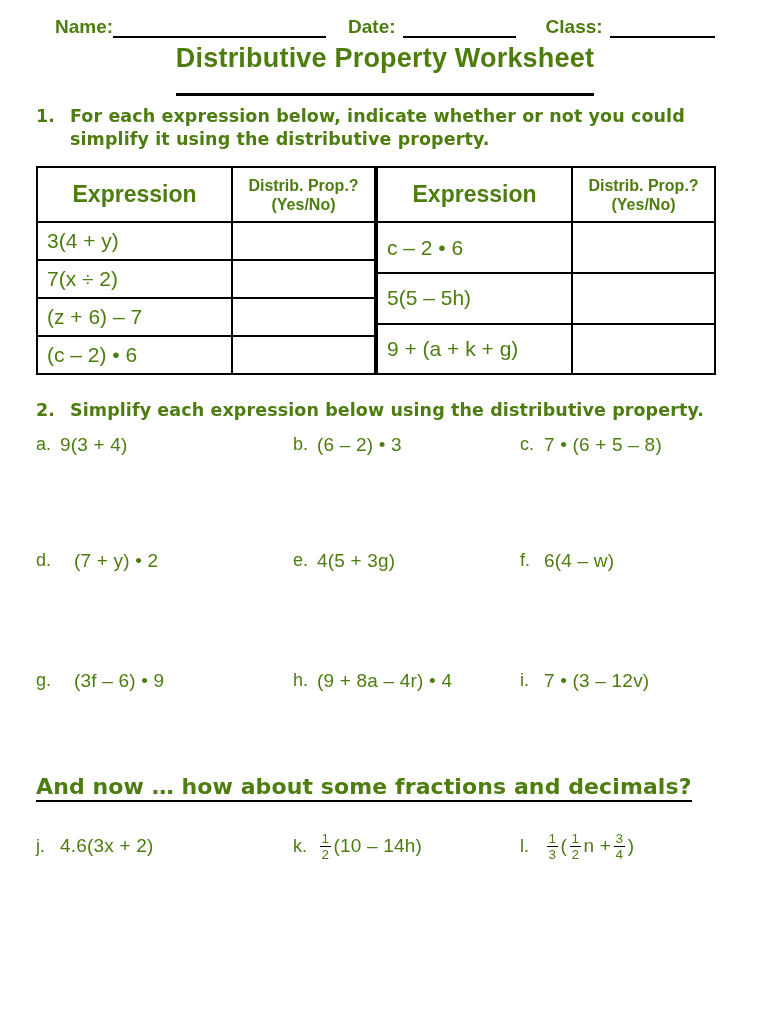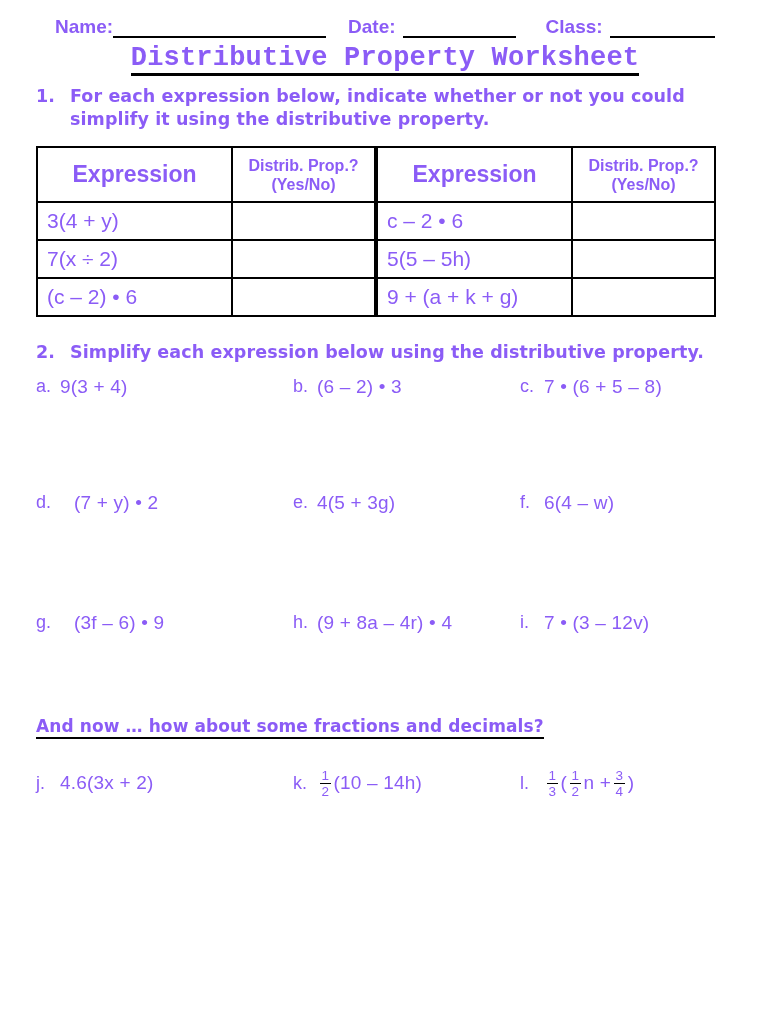--- a/index.html
+++ b/index.html
@@ -3,43 +3,43 @@
 <meta charset="utf-8">
 <style>
   html,body{margin:0;padding:0;background:#e8e8e8;}
   .page{
     position:relative;
     width:770px;height:1024px;
     background:#fff;
     box-sizing:border-box;
     padding:16px 36px 0 36px;
     font-family:"Liberation Sans", sans-serif;
-    color:#8b5cf6;
+    color:#4d7c0f;
     overflow:hidden;
   }
   
   .header-row{
     display:flex;align-items:flex-end;
     margin-left:19px;margin-right:2px;
     font-weight:bold;font-size:19px;
   }
   .hlabel{white-space:nowrap;}
   .hline{border-bottom:2.5px solid #000;height:18px;}
   .line-name{width:213px;}
   .line-date{width:113px;margin-left:7px;}
   .line-class{width:105px;margin-left:7px;}
   .sp-date{margin-left:22px;}
   .sp-class{margin-left:30px;}
   
   .title-row{text-align:center;margin-top:5px;}
   .title{
     display:inline-block;
-    font-family:Liberation Mono, monospace;
+    font-family:Liberation Sans, sans-serif;
     font-weight:bold;font-size:27px;letter-spacing:.2px;
-    border-bottom:3px solid #000;padding-bottom:0;
+    border-bottom:3px solid #000;padding-bottom:19px;
   }
   
   .question{
     display:flex;
     font-family:"DejaVu Sans", sans-serif;
     font-weight:bold;font-size:17.5px;line-height:1.32;letter-spacing:.1px;
   }
   .q1{margin-top:9px;}
   .q2{margin-top:24px;}
   .qnum{width:34px;flex:0 0 34px;}
@@ -63,21 +63,21 @@
   .row-ghi{height:104px;}
   .item{display:flex;align-items:flex-start;font-size:19px;}
   .ilabel{flex:0 0 24px;font-size:18px;}
   .ilabel-wide{flex:0 0 38px;}
   .iexpr{white-space:nowrap;letter-spacing:.2px;}
   
   .frac-heading-row{margin-top:0;}
   .frac-heading{
     display:inline-block;
     font-family:"DejaVu Sans", sans-serif;
-    font-weight:bold;font-size:17px;letter-spacing:.1px;
+    font-weight:bold;font-size:22px;letter-spacing:.1px;
     border-bottom:2px solid #000;padding-bottom:1px;
   }
   .row-jkl{margin-top:14px;height:60px;}
   .frac{
     display:inline-flex;flex-direction:column;align-items:center;
     vertical-align:-0.55em;
     font-size:13.5px;line-height:1.12;
     margin:0 3px;
   }
   .frac .num{border-bottom:1.6px solid #000;padding:0 1.5px;}
@@ -122,20 +122,24 @@
       <tbody>
         <tr>
           <td class="cell-expr">3(4 + y)</td>
           <td class="cell-ans"></td>
         </tr>
         <tr>
           <td class="cell-expr">7(x ÷ 2)</td>
           <td class="cell-ans"></td>
         </tr>
         <tr>
+          <td class="cell-expr">(z + 6) – 7</td>
+          <td class="cell-ans"></td>
+        </tr>
+        <tr>
           <td class="cell-expr">(c – 2) • 6</td>
           <td class="cell-ans"></td>
         </tr>
       </tbody>
     </table>
 
     <table class="wtable">
       <thead>
         <tr>
           <th class="col-expr">Expression</th>

